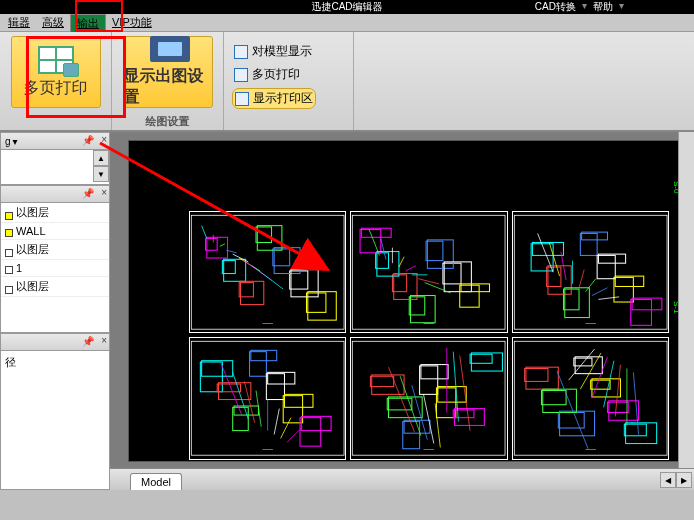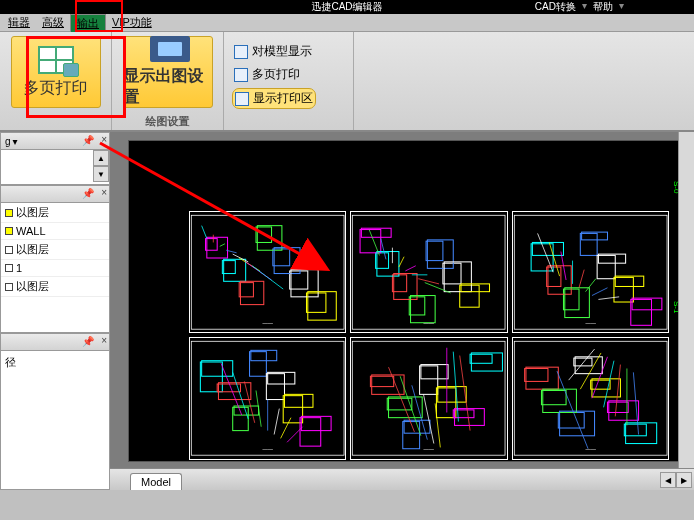--- a/index.html
+++ b/index.html
@@ -50,21 +50,21 @@
 
   
   .leftcol { position:absolute; left:0; top:132px; width:110px; bottom:30px; display:flex; flex-direction:column;}
   .panel-hdr{ height:18px; background:linear-gradient(#eaeaea,#d3d3d3); border:1px solid #999; display:flex;align-items:center; font-size:10px; padding:0 4px; position:relative;}
   .panel-hdr .pin{position:absolute; right:14px; top:2px; font-size:10px; color:#444;}
   .panel-hdr .x{position:absolute; right:2px; top:1px; font-size:10px; color:#444;}
   .panel-body-a{ background:#fff; border:1px solid #999; border-top:none; height:35px; position:relative;}
   .panel-body-a .scroll-btns{position:absolute;right:0;top:0;width:16px;}
   .sbtn{height:16px;background:#e0e0e0;border:1px solid #999;display:flex;align-items:center;justify-content:center;font-size:8px;}
   .layerlist{background:#fff;border:1px solid #999;border-top:none;flex:0 0 130px;font-size:11px;overflow:hidden;}
-  .layerlist .lrow{padding:2px 4px;border-bottom:1px solid #eee;display:flex;align-items:center;gap:3px;}
+  .layerlist .lrow{padding:2px 4px;border-bottom:1px solid #eee;display:flex;align-items:flex-end;gap:3px;}
   .swatch{width:8px;height:8px;display:inline-block;}
   .panel-body-b{background:#fff;border:1px solid #999;border-top:none;flex:1;font-size:11px;padding:4px;}
 
   
   .canvas-wrap{position:absolute; left:110px; right:0; top:132px; bottom:30px; background:#7d7d7d; display:flex; flex-direction:column;}
   .canvas-scroll{flex:1; background:#7d7d7d; position:relative; overflow:hidden;}
   .blackboard{position:absolute; left:18px; top:8px; right:10px; bottom:6px; background:#000; border:1px solid #555;}
   .tabbar{height:22px;background:linear-gradient(#e5e5e5,#c8c8c8);border-top:1px solid #888;display:flex;align-items:flex-end;padding-left:20px;position:relative;}
   .tab{background:#fff;border:1px solid #888;border-bottom:none;border-radius:3px 3px 0 0;padding:2px 10px;font-size:11px;}
   .scroll-v{position:absolute;right:0;top:0;width:16px;bottom:22px;background:#d9d9d9;border-left:1px solid #999;}

